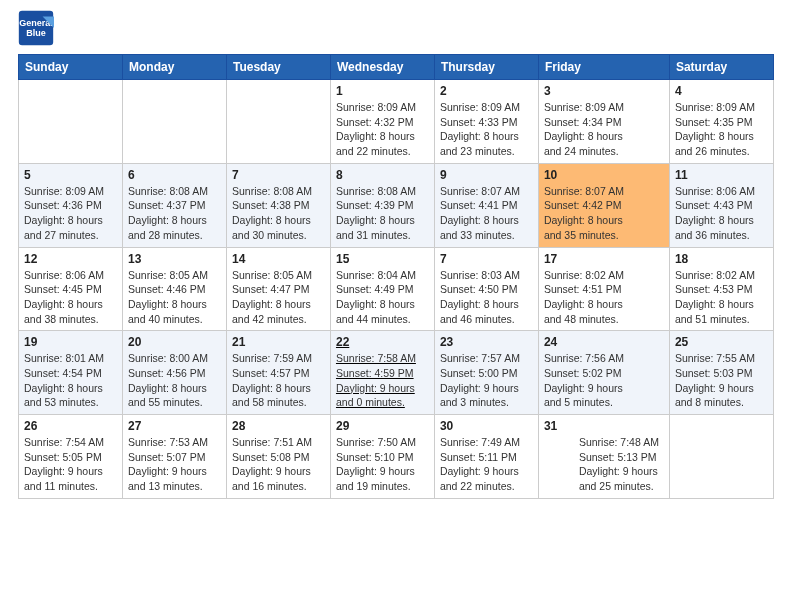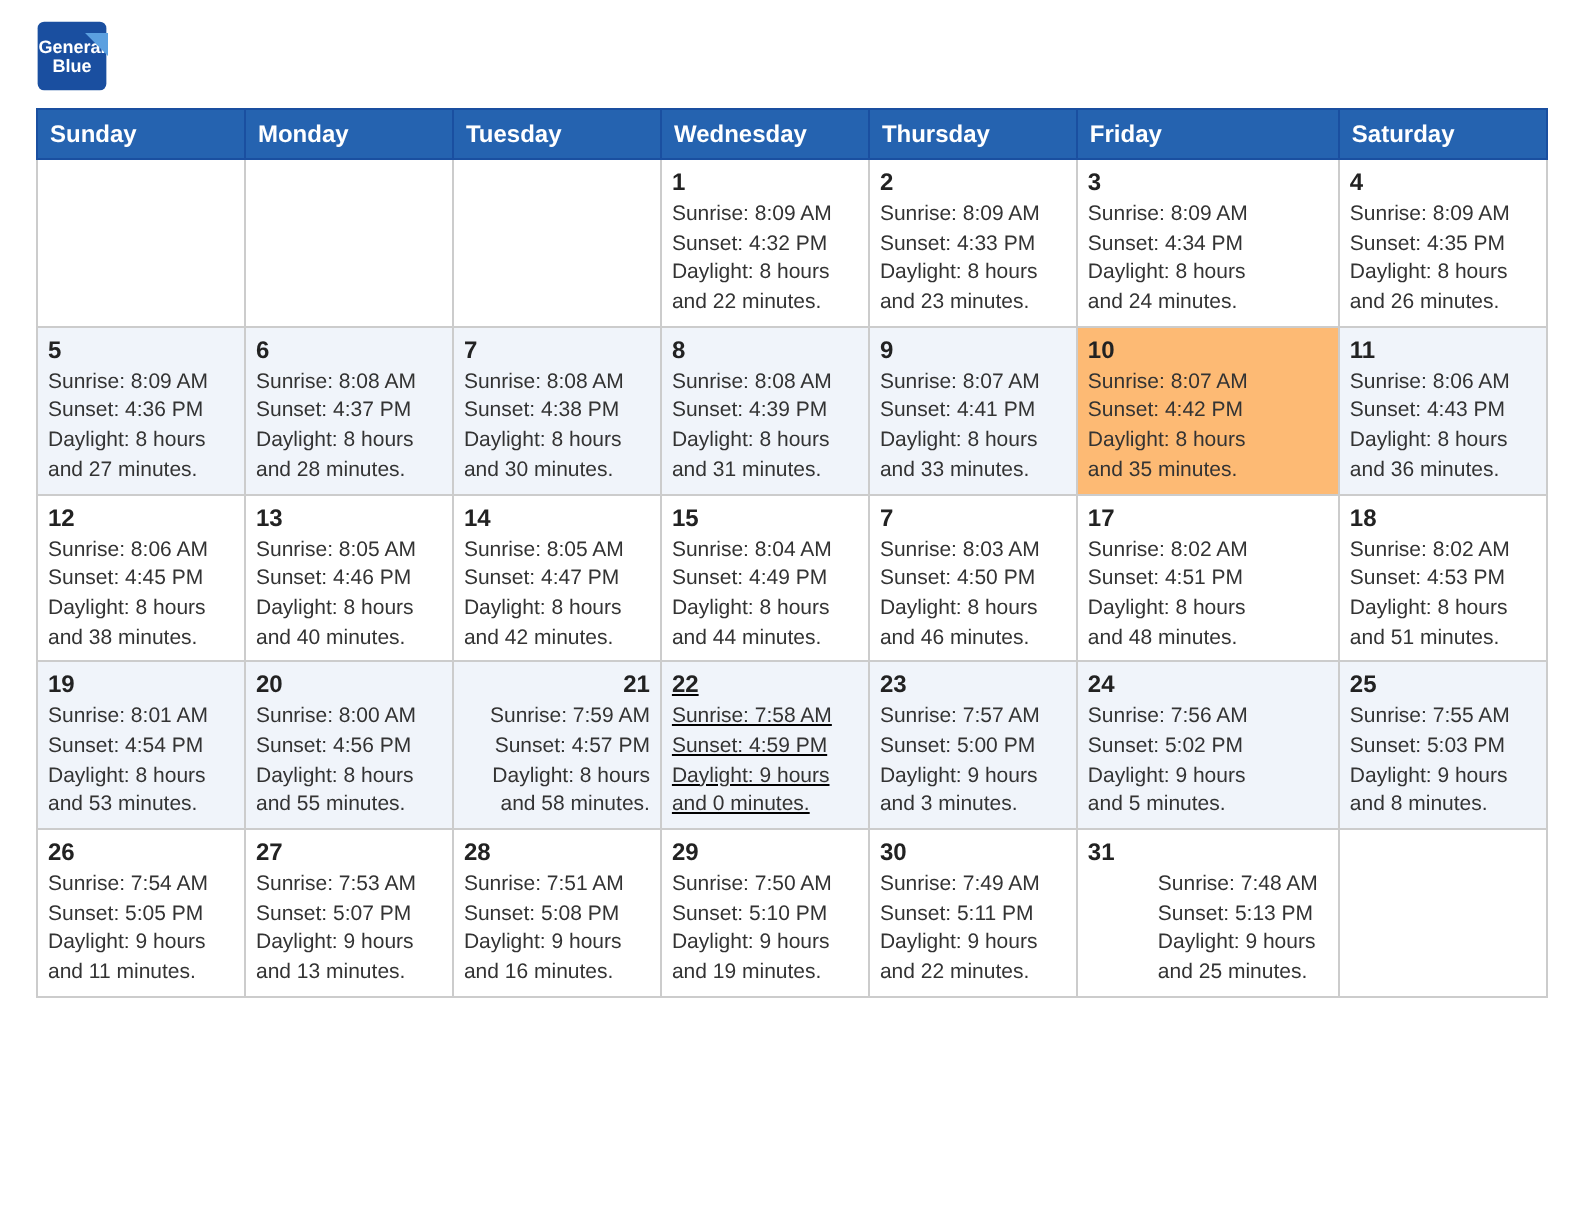--- a/index.html
+++ b/index.html
@@ -262,21 +262,21 @@
 Daylight: 8 hours
 and 53 minutes.</div>
           </td>
           <td style="background: rgb(240, 244, 250);">
             <div class="day-num">20</div>
             <div class="day-info" style="white-space: pre-line;">Sunrise: 8:00 AM
 Sunset: 4:56 PM
 Daylight: 8 hours
 and 55 minutes.</div>
           </td>
-          <td style="background: rgb(240, 244, 250); text-align: right;">
+          <td style="background: rgb(240, 244, 250);">
             <div class="day-num">21</div>
             <div class="day-info" style="white-space: pre-line;">Sunrise: 7:59 AM
 Sunset: 4:57 PM
 Daylight: 8 hours
 and 58 minutes.</div>
           </td>
           <td style="background: rgb(240, 244, 250); text-decoration: underline;">
             <div class="day-num">22</div>
             <div class="day-info" style="white-space: pre-line;">Sunrise: 7:58 AM
 Sunset: 4:59 PM

